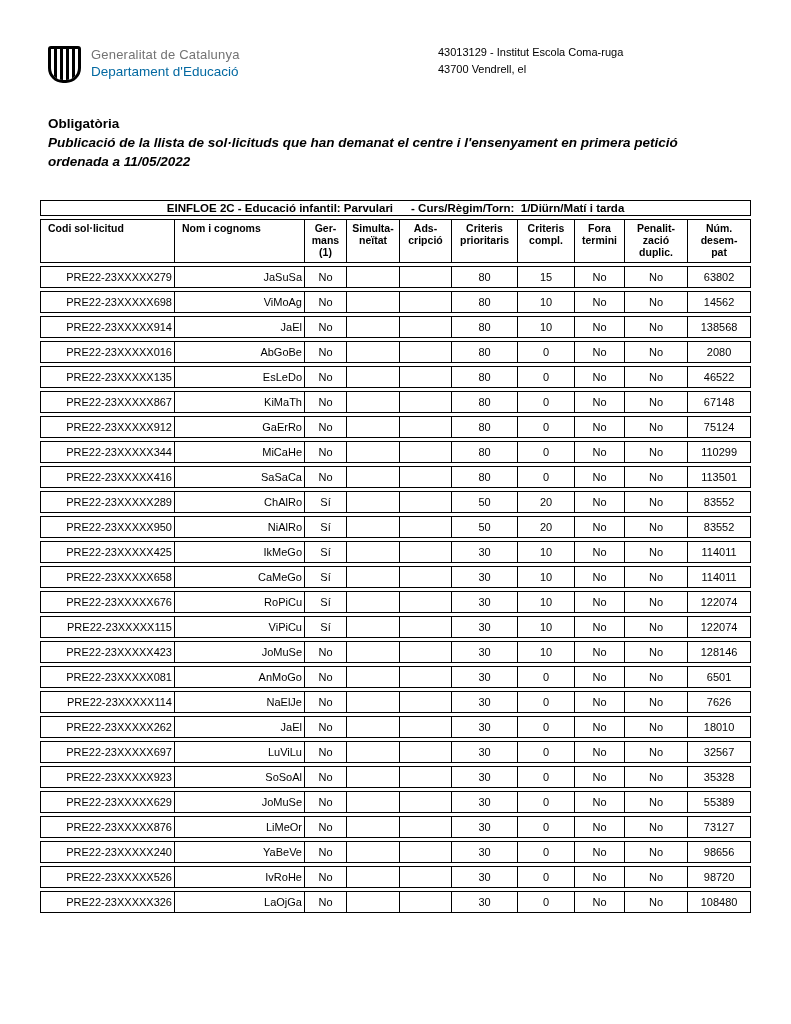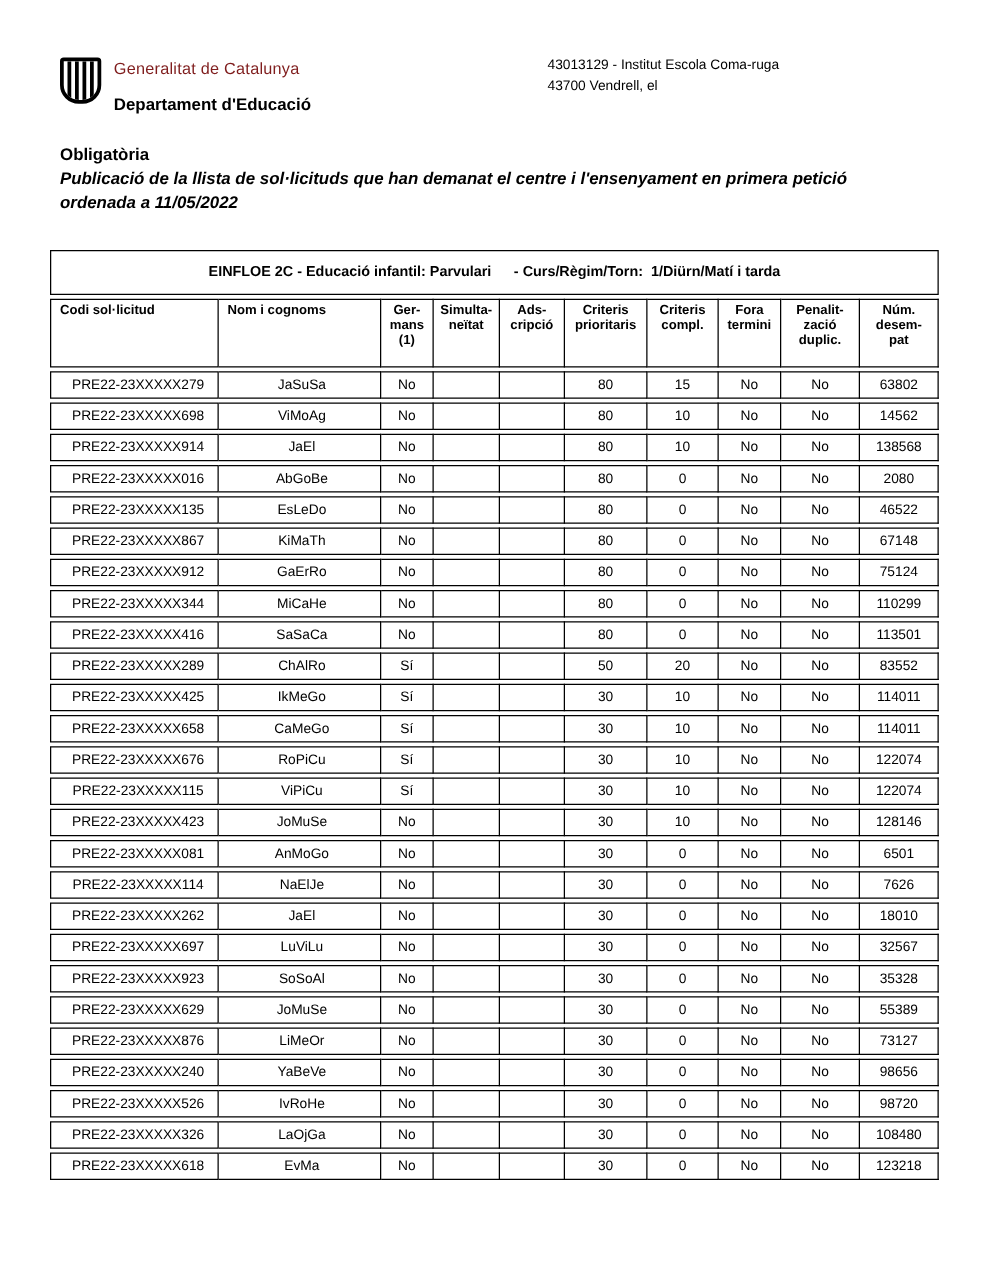--- a/index.html
+++ b/index.html
@@ -43,27 +43,27 @@
   }
   .logo-shield .bar {
     width: 3px;
     background: #000;
     height: 100%;
   }
   .org-text { padding-top: 3px; }
   .org-line1 {
     font-size: 13px;
     letter-spacing: .2px;
-    color: #7f1d1d;
+    color: #737373;
   }
   .org-line2 {
     font-size: 13.5px;
-    font-weight: bold;
-    margin-top: 14px;
-    color: #000000;
+    font-weight: normal;
+    margin-top: 2px;
+    color: #0369a1;
   }
   .school {
     position: absolute;
     left: 390px;
     top: 0;
     font-size: 11px;
     line-height: 17px;
   }
   
   .intro { margin: 6px 0 0 8px; }
@@ -94,51 +94,51 @@
     border-bottom: 1px solid #000;
     border-right: 1px solid #000;
     box-sizing: border-box;
     overflow: hidden;
   }
   table.list-table th:first-child,
   table.list-table td:first-child {
     border-left: 1px solid #000;
   }
   tr.group-row th {
-    height: 36px;
+    height: 16px;
     font-size: 11.5px;
     font-weight: bold;
     text-align: center;
     vertical-align: middle;
     padding: 1px 2px;
   }
   tr.group-row th .group-inner {
     display: flex;
     justify-content: center;
     gap: 18px;
   }
   tr.group-row th span { white-space: pre; }
   tr.cols-row th {
-    height: 55px;
+    height: 44px;
     font-size: 10.5px;
     font-weight: bold;
     vertical-align: top;
     text-align: center;
     padding: 2px 3px;
     white-space: pre-line;
     line-height: 12px;
   }
   tr.cols-row th.ta-l { text-align: left; padding-left: 7px; }
   tbody td {
     height: 22px;
     vertical-align: middle;
     text-align: center;
     padding: 1px 2px;
   }
-  tbody td.ta-l { text-align: center; }
+  tbody td.ta-l { text-align: right; }
   tbody td.cell-code { padding-left: 8px; }
   tbody td.cell-name { padding-left: 6px; }
 </style>
 </head>
 <body>
 
 <div class="page">
 
   <header class="doc-header">
     <div class="org">
@@ -325,20 +325,32 @@
     <td>Sí</td>
     <td></td>
     <td></td>
     <td>50</td>
     <td>20</td>
     <td>No</td>
     <td>No</td>
     <td>83552</td>
   </tr>
         <tr>
+    <td class="ta-l cell-code">PRE22-23XXXXX950</td>
+    <td class="ta-l cell-name">NiAlRo</td>
+    <td>Sí</td>
+    <td></td>
+    <td></td>
+    <td>50</td>
+    <td>20</td>
+    <td>No</td>
+    <td>No</td>
+    <td>83552</td>
+  </tr>
+        <tr>
     <td class="ta-l cell-code">PRE22-23XXXXX425</td>
     <td class="ta-l cell-name">IkMeGo</td>
     <td>Sí</td>
     <td></td>
     <td></td>
     <td>30</td>
     <td>10</td>
     <td>No</td>
     <td>No</td>
     <td>114011</td>
@@ -503,29 +515,17 @@
     <td class="ta-l cell-code">PRE22-23XXXXX326</td>
     <td class="ta-l cell-name">LaOjGa</td>
     <td>No</td>
     <td></td>
     <td></td>
     <td>30</td>
     <td>0</td>
     <td>No</td>
     <td>No</td>
     <td>108480</td>
-  </tr>
-        <tr>
-    <td class="ta-l cell-code">PRE22-23XXXXX618</td>
-    <td class="ta-l cell-name">EvMa</td>
-    <td>No</td>
-    <td></td>
-    <td></td>
-    <td>30</td>
-    <td>0</td>
-    <td>No</td>
-    <td>No</td>
-    <td>123218</td>
   </tr>
       </tbody>
   </table>
 
 </div>
 
 </body></html>

